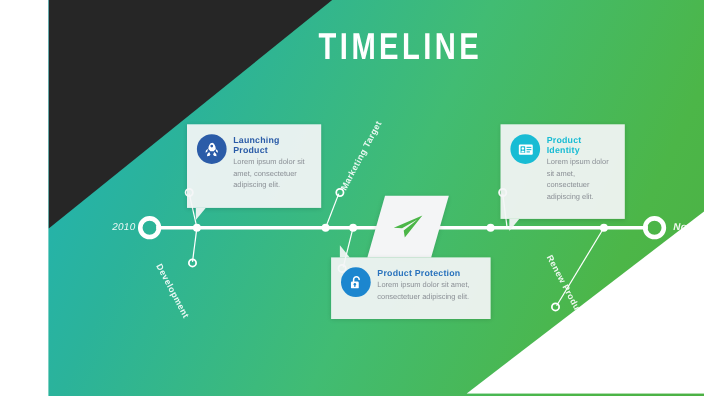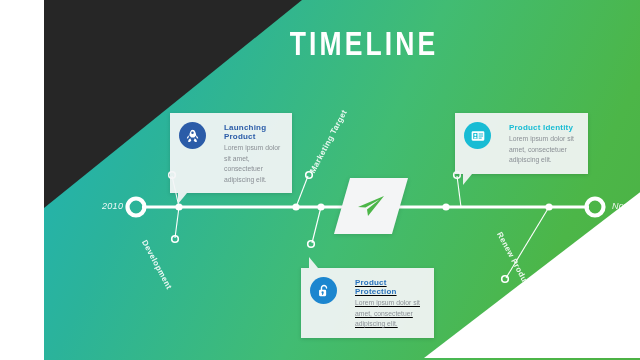--- a/index.html
+++ b/index.html
@@ -42,38 +42,38 @@
 
   
   #timeline-svg { position:absolute; inset:0; }
 
   
   .endpoint-label {
     position:absolute; font-size:9px; font-style:italic;
     color:rgba(255,255,255,.92); letter-spacing:.3px; white-space:nowrap;
   }
   #label-start { left:58px; top:201px; }
-  #label-end   { left:568px; top:201px; }
+  #label-end   { left:568px; top:201px;font-weight:bold; }
 
   
   .diag-label {
     position:absolute; font-size:8px; font-weight:bold;
     color:rgba(255,255,255,.9); letter-spacing:.4px; white-space:nowrap;
     transform-origin:0 50%;
   }
   #diag-development    { left:100px; top:236px; transform:rotate(62deg); }
   #diag-marketing      { left:268px; top:168px; transform:rotate(-62deg); }
   #diag-renew          { left:455px; top:228px; transform:rotate(62deg); }
 
   
   .callout {
     position:absolute; background:rgba(244,245,246,.93);
     box-shadow:0 1px 4px rgba(0,0,0,.14);
-    display:flex; align-items:flex-start; gap:18px;
-    padding:9px 10px 8px 9px;
+    display:flex; align-items:flex-start; gap:6px;
+    padding:9px 10px 14px 9px;
   }
   .callout .tail {
     position:absolute; width:0; height:0;
   }
   .badge {
     flex:0 0 auto; width:27px; height:27px; border-radius:50%;
     display:flex; align-items:center; justify-content:center;
   }
   .badge svg { display:block; }
   .callout-body { padding-top:1px; }
@@ -85,27 +85,27 @@
     max-width:112px;
   }
 
   
   #callout-launching { left:126px; top:113px; width:122px; }
   #callout-launching .tail {
     left:8px; bottom:-11px;
     border-left:9px solid rgba(244,245,246,.93);
     border-bottom:11px solid transparent;
   }
-  #callout-identity { left:411px; top:113px; width:133px; }
+  #callout-identity { left:411px; top:113px; width:113px; }
   #callout-identity .tail {
     left:8px; bottom:-11px;
     border-left:9px solid rgba(244,245,246,.93);
     border-bottom:11px solid transparent;
   }
-  #callout-protection { left:257px; top:268px; width:133px;text-decoration:underline; }
+  #callout-protection { left:257px; top:234px; width:145px; }
   #callout-protection .tail {
     left:8px; top:-11px;
     border-left:9px solid rgba(244,245,246,.93);
     border-top:11px solid transparent;
   }
 
   
   #plane-card {
     position:absolute; left:298px; top:178px; width:58px; height:56px;
     background:#f4f5f6;

